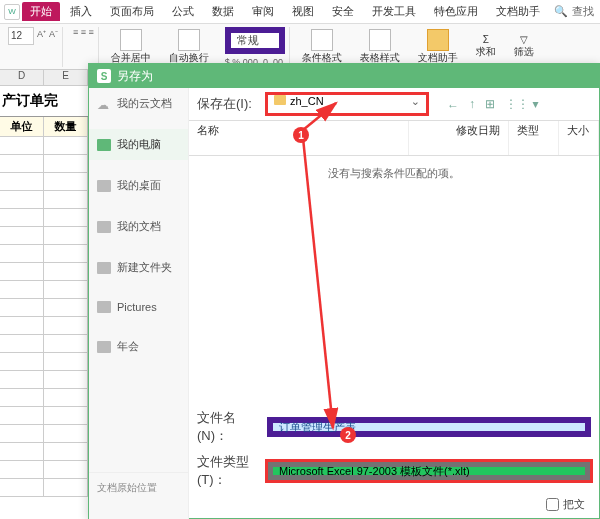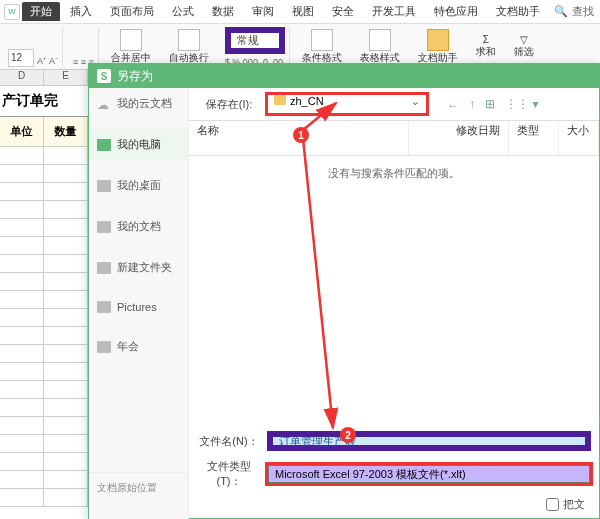--- a/index.html
+++ b/index.html
@@ -2,26 +2,26 @@
 <html><head>
 <meta charset="utf-8">
 <style>
   * { box-sizing: border-box; margin: 0; padding: 0; font-family: "Microsoft YaHei", sans-serif; }
   body { width: 600px; height: 519px; background: #f5f5f5; font-size: 11px; overflow: hidden; position: relative; }
 
   
   .menubar { height: 24px; background: #fff; display: flex; align-items: center; border-bottom: 1px solid #ddd; padding-left: 4px; gap: 2px; }
   .wps-logo { width: 16px; height: 16px; background: #fff; border: 1px solid #ccc; border-radius: 2px; display: inline-flex; align-items: center; justify-content: center; font-size: 8px; color: #4a8; }
   .menu-tab { padding: 2px 8px; font-size: 11px; color: #333; cursor: pointer; }
-  .menu-tab.active { background: #404040; color: #fff; border-radius: 2px 2px 0 0; }
+  .menu-tab.active { background: #be185d; color: #fff; border-radius: 2px 2px 0 0; }
   .menu-search { margin-left: auto; display: flex; align-items: center; gap: 4px; padding-right: 6px; color: #666; }
 
   
   .toolbar { height: 46px; background: #f9f9f9; border-bottom: 1px solid #ccc; display: flex; align-items: center; padding: 0 4px; gap: 6px; font-size: 10px; color: #444; }
-  .tool-group { display: flex; align-items: flex-end; gap: 3px; padding: 0 4px; border-right: 1px solid #e0e0e0; height: 40px; }
+  .tool-group { display: flex; align-items: flex-start; gap: 3px; padding: 0 4px; border-right: 1px solid #e0e0e0; height: 40px; }
   .font-size-box { width: 26px; height: 18px; border: 1px solid #ccc; background: #fff; display: inline-flex; align-items: center; padding: 0 2px; }
   .tool-btn { display: flex; flex-direction: column; align-items: center; justify-content: center; padding: 2px 6px; font-size: 10px; color: #333; cursor: pointer; }
   .tool-ico { width: 18px; height: 18px; border: 1px solid #bbb; background: #fff; display: inline-block; }
   .tool-ico.big { width: 22px; height: 22px; }
   .tiny { font-size: 9px; color: #666; }
 
   
   .sheet-area { position: absolute; top: 70px; left: 0; width: 88px; height: 449px; background: #fff; }
   .col-heads { display: flex; background: #eee; border-bottom: 1px solid #ccc; height: 16px; }
   .col-head { flex: 1; border-right: 1px solid #ccc; text-align: center; font-size: 10px; color: #555; }
@@ -40,42 +40,42 @@
   .side-item.active { background: #eef6f0; color: #333; }
   .side-ico { width: 14px; height: 12px; background: #bbb; border-radius: 1px; display: inline-block; }
   .side-ico.cloud { background: none; }
   .side-ico.cloud::before { content: "☁"; color: #aaa; font-size: 12px; }
   .side-ico.pc { background: #5fb878; }
   .side-sep { height: 10px; }
   .side-origin { padding: 8px; font-size: 10px; color: #888; border-top: 1px solid #eee; margin-top: 110px; }
 
   .main { flex: 1; display: flex; flex-direction: column; }
   .save-row { display: flex; align-items: center; gap: 6px; padding: 6px 8px; }
-  .save-label { font-size: 11px; color: #444; width: 64px; text-align: center; }
+  .save-label { font-size: 13px; color: #444; width: 64px; text-align: left; }
   .loc-box { width: 160px; height: 20px; border: 1px solid #aaa; display: flex; align-items: flex-start; padding: 0 6px; gap: 4px; background: #fff; position: relative; }
   .loc-box .fold { width: 12px; height: 10px; background: #f3c969; border-radius: 1px; }
   .loc-box .chev { margin-left: auto; color: #666; }
   .hilite { outline: 3px solid #e33; outline-offset: -1px; }
   .nav-icons { display: flex; gap: 10px; margin-left: 14px; color: #7a9; font-size: 12px; }
 
   .list-head { display: flex; border-top: 1px solid #ddd; border-bottom: 1px solid #ddd; height: 36px; font-size: 11px; color: #333; }
   .list-col { padding: 2px 8px; border-right: 1px solid #eee; }
   .list-col.name { width: 220px; }
   .list-col.date { width: 100px; text-align: right; }
   .list-col.type { width: 50px; }
   .list-col.size { flex: 1; }
 
   .list-body { flex: 1; padding: 10px; color: #555; font-size: 11px; position: relative; }
 
   .bottom-fields { padding: 4px 8px 8px 8px; }
   .field-row { display: flex; align-items: center; gap: 6px; margin-bottom: 8px; }
   .field-row .save-label { width: 64px; }
   .text-input { flex: 1; height: 20px; border: 6px solid #4c1d95; padding: 0 6px; font-size: 11px; background: #fff; display: flex; align-items: center; }
   .text-input.sel { background: #cde8ff; color: #1a4d8f; }
-  .ft-box { flex: 1; height: 20px; border: 2px solid #737373; padding: 0 6px; font-size: 11px; background: #c4b5fd; display: flex; align-items: center; text-align: right; }
+  .ft-box { flex: 1; height: 20px; border: 6px solid #737373; padding: 0 6px; font-size: 11px; background: #22c55e; display: flex; align-items: center; text-align: right; }
   .chk-row { display: flex; justify-content: flex-end; padding-right: 6px; font-size: 11px; color: #444; gap: 4px; }
 
   
   .arrow-svg { position: absolute; pointer-events: none; }
   .badge { position: absolute; width: 16px; height: 16px; border-radius: 50%; background: #e33; color: #fff; font-size: 10px; font-weight: bold; display: flex; align-items: center; justify-content: center; pointer-events: none; }
 </style>
 </head>
 <body>
 
 <div class="menubar">
@@ -139,21 +139,21 @@
     <span>筛选</span>
   </div>
 </div>
 
 <div class="sheet-area">
   <div class="col-heads">
     <div class="col-head">D</div>
     <div class="col-head">E</div>
   </div>
   <div class="sheet-title">产订单完</div>
-  <div class="sheet-row" style="height:30px">
+  <div class="sheet-row" style="height:20px">
     <div class="sheet-cell hdr">单位</div>
     <div class="sheet-cell hdr">数量</div>
   </div>
   <div id="blank-rows">
       <div class="sheet-row">
         <div class="sheet-cell"></div>
         <div class="sheet-cell"></div>
       </div>
       <div class="sheet-row">
         <div class="sheet-cell"></div>

